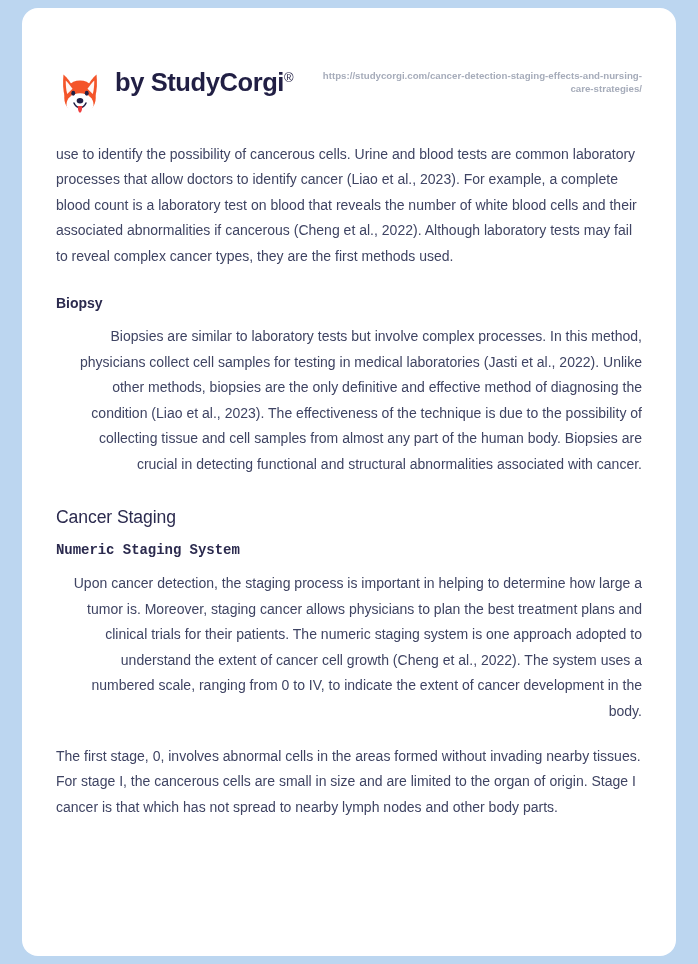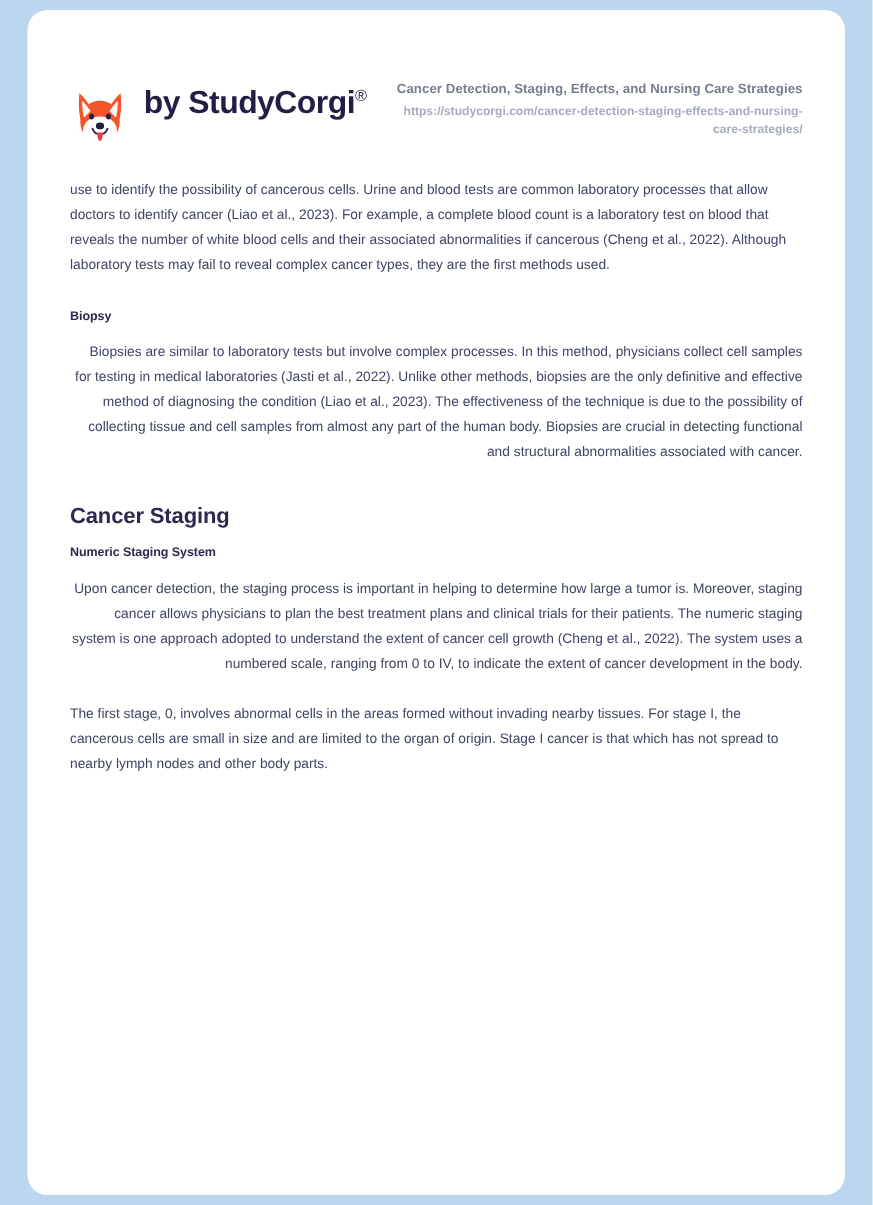--- a/index.html
+++ b/index.html
@@ -95,44 +95,45 @@
   }
 
   
   .doc-body {
     padding-top: 48px;
     color: #3d4260;
   }
 
   .doc-body p {
     margin: 0 0 20px 0;
-    font-size: 11px;
+    font-size: 14px;
     line-height: 1.82;
     color: #3f4463;
     letter-spacing: 0.01px;
   }
 
   .doc-body h2 {
     margin: 30px 0 12px 0;
     font-size: 17.6px;
-    font-weight: bold;
+    font-weight: normal;
     color: #2b2a4e;
     letter-spacing: -0.1px;
   }
 
   .doc-body h3 {
     margin: 26px 0 13px 0;
-    font-size: 10px;
+    font-size: 14px;
     font-weight: bold;
     color: #2b2a4e;
     letter-spacing: -0.05px;
   }
 
   .doc-body h3.tight-top {
     margin-top: 14px;
+    font-family: Liberation Mono, monospace;
   }
 
   .doc-body p.after-head {
     margin-top: 0;
     text-align: right;
   }
 </style>
 </head>
 <body>
 
@@ -163,21 +164,20 @@
 
             <path d="M24 44 C26 49 29 50 32 50 C35 50 38 49 40 44" stroke="#211f44" stroke-width="2" fill="none" stroke-linecap="round"></path>
 
             <path d="M29 48 C29 54 30.5 57 32 57 C33.5 57 35 54 35 48 Z" fill="#ef3e3e"></path>
           </svg>
         </span>
         <span class="brand-text"><span>by StudyCorgi</span><span class="brand-reg">®</span></span>
       </div>
 
       <div class="header-meta">
-        <div class="header-title">Cancer Detection, Staging, Effects, and Nursing Care Strategies</div>
         <div class="header-url">https://studycorgi.com/cancer-detection-staging-effects-and-nursing-care-strategies/</div>
       </div>
 
     </div>
 
     <div class="doc-body">
 
       <p>use to identify the possibility of cancerous cells. Urine and blood tests are common laboratory processes that allow doctors to identify cancer (Liao et al., 2023). For example, a complete blood count is a laboratory test on blood that reveals the number of white blood cells and their associated abnormalities if cancerous (Cheng et al., 2022). Although laboratory tests may fail to reveal complex cancer types, they are the first methods used.</p>
 
       <h3>Biopsy</h3>

